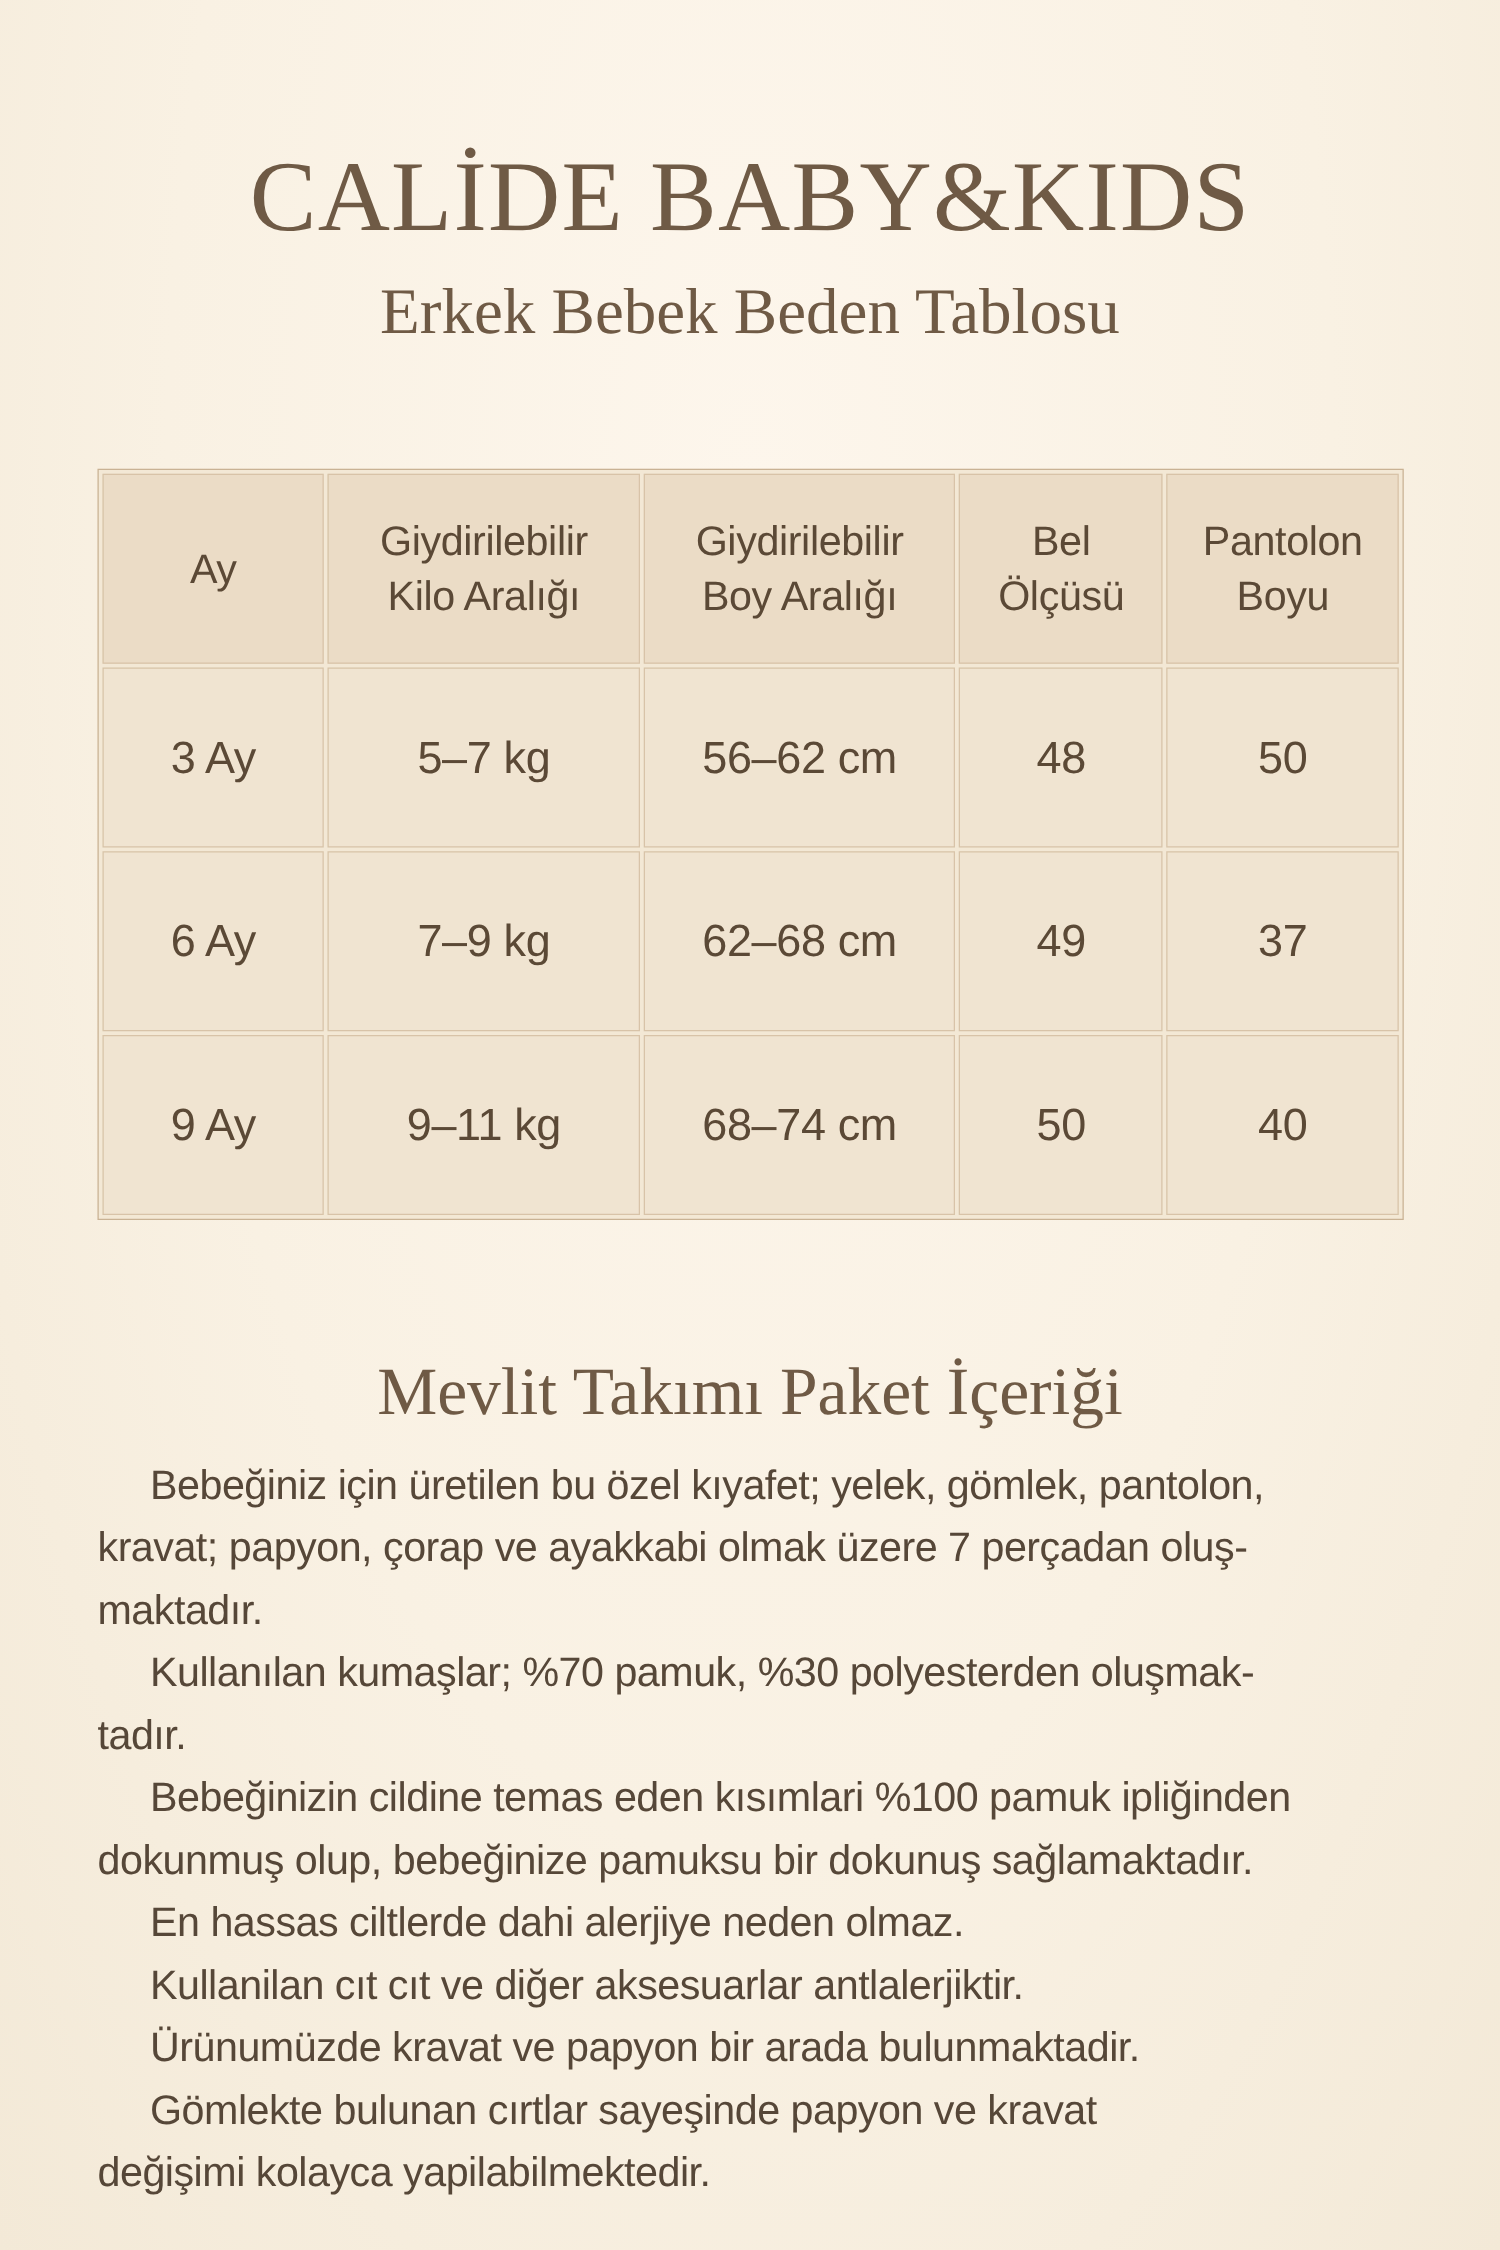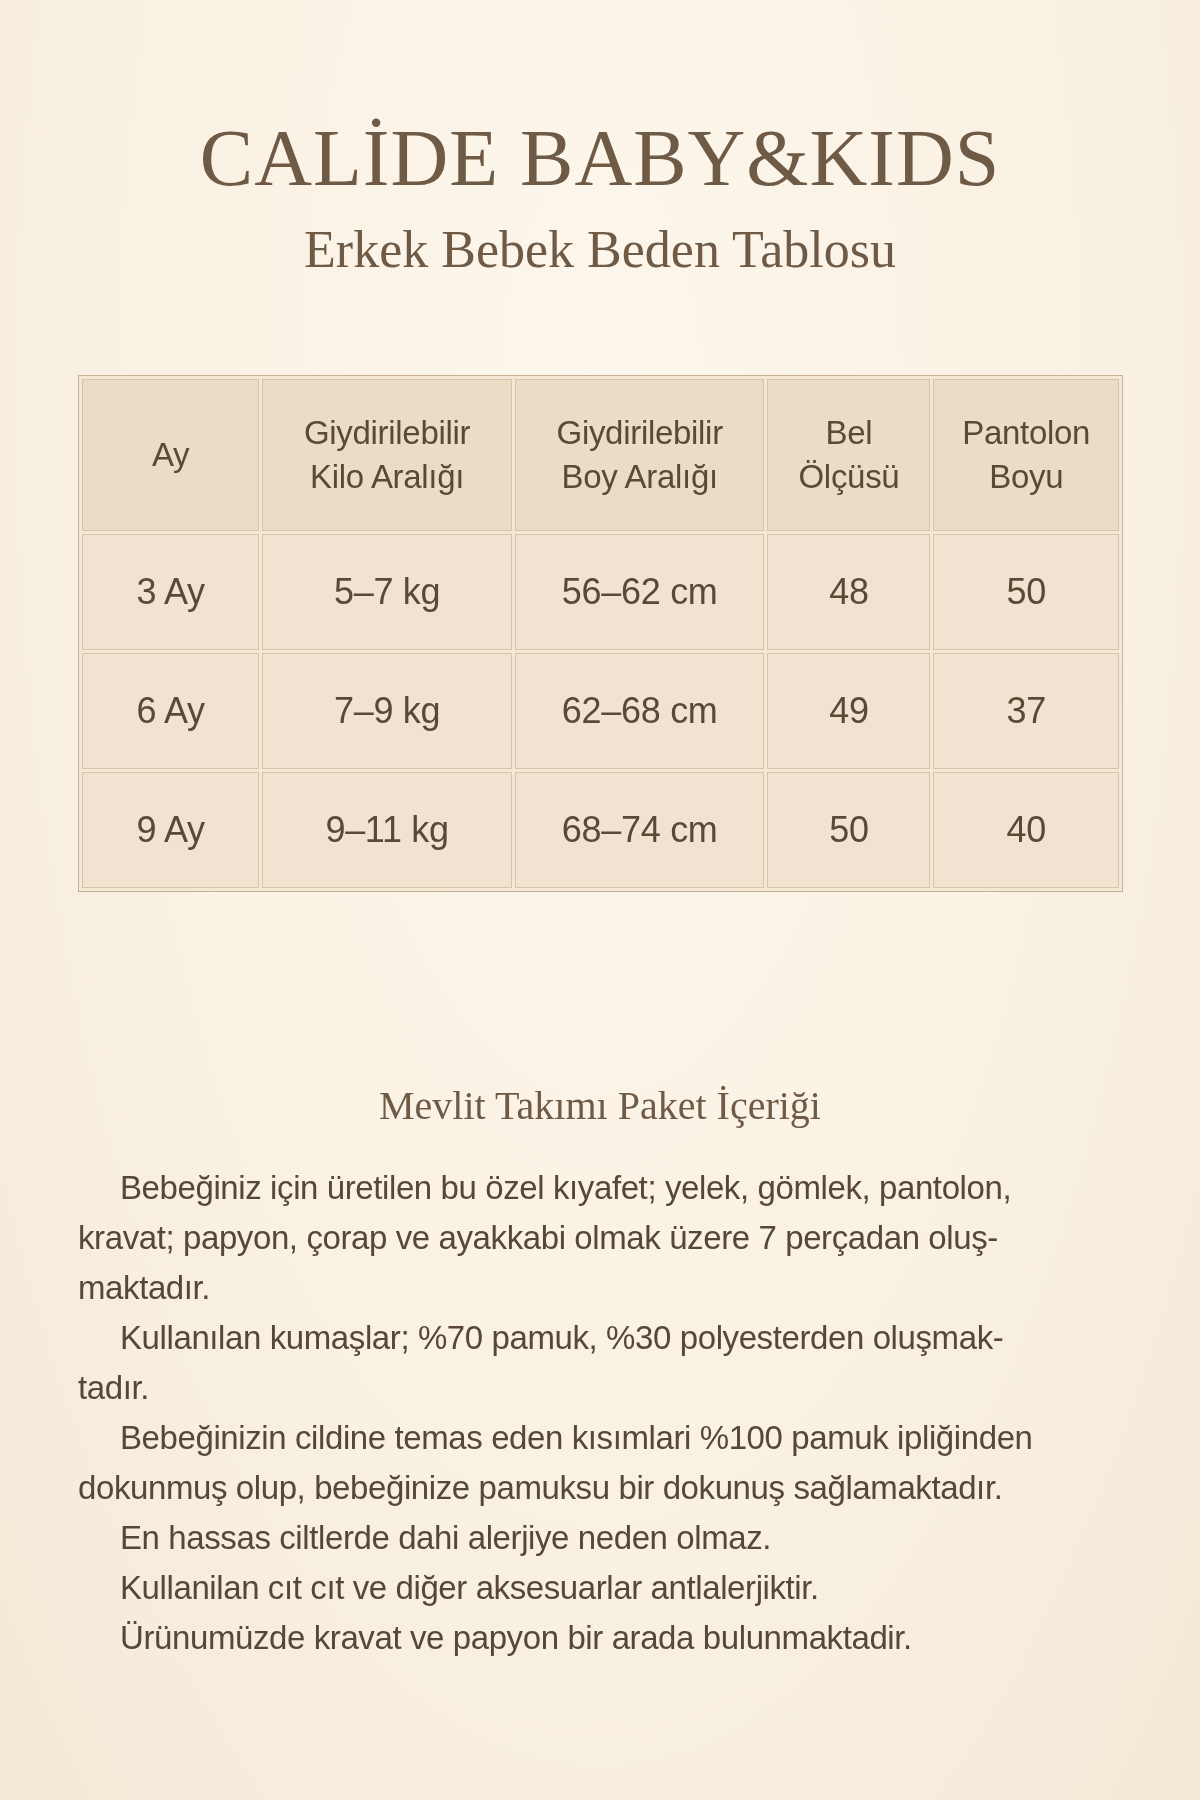--- a/index.html
+++ b/index.html
@@ -68,39 +68,39 @@
   .size-table th {
     background: #ebdcc6;
     height: 152px;
     font-size: 33px;
     font-weight: normal;
     line-height: 44px;
     letter-spacing: -0.3px;
   }
   .size-table td {
     background: #f0e4d1;
-    height: 116px;
+    height: 144px;
     font-size: 36px;
     letter-spacing: -0.3px;
   }
   .col-ay       { width: 17.3%; }
   .col-kilo     { width: 24.35%; }
   .col-boy      { width: 24.35%; }
   .col-bel      { width: 15.9%; }
   .col-pantolon { width: 18.1%; }
 
   
   .section-title {
     position: absolute;
     top: 1082px;
     left: 0;
     width: 100%;
     text-align: center;
     font-family: "Liberation Serif", serif;
-    font-size: 40px;
+    font-size: 54px;
     font-weight: 500;
     color: #6f5a45;
     white-space: nowrap;
   }
   .package-text {
     position: absolute;
     top: 1163px;
     left: 78px;
     width: 1050px;
   }
@@ -176,15 +176,17 @@
     <p>Bebeğiniz için üretilen bu özel kıyafet; yelek, gömlek, pantolon,
 kravat; papyon, çorap ve ayakkabi olmak üzere 7 perçadan oluş-
 maktadır.</p>
     <p>Kullanılan kumaşlar; %70 pamuk, %30 polyesterden oluşmak-
 tadır.</p>
     <p>Bebeğinizin cildine temas eden kısımlari %100 pamuk ipliğinden
 dokunmuş olup, bebeğinize pamuksu bir dokunuş sağlamaktadır.</p>
     <p>En hassas ciltlerde dahi alerjiye neden olmaz.</p>
     <p>Kullanilan cıt cıt ve diğer aksesuarlar antlalerjiktir.</p>
     <p>Ürünumüzde kravat ve papyon bir arada bulunmaktadir.</p>
+    <p>Gömlekte bulunan cırtlar sayeşinde papyon ve kravat
+değişimi kolayca yapilabilmektedir.</p>
   </section>
 
 </div>
 
 </body></html>

